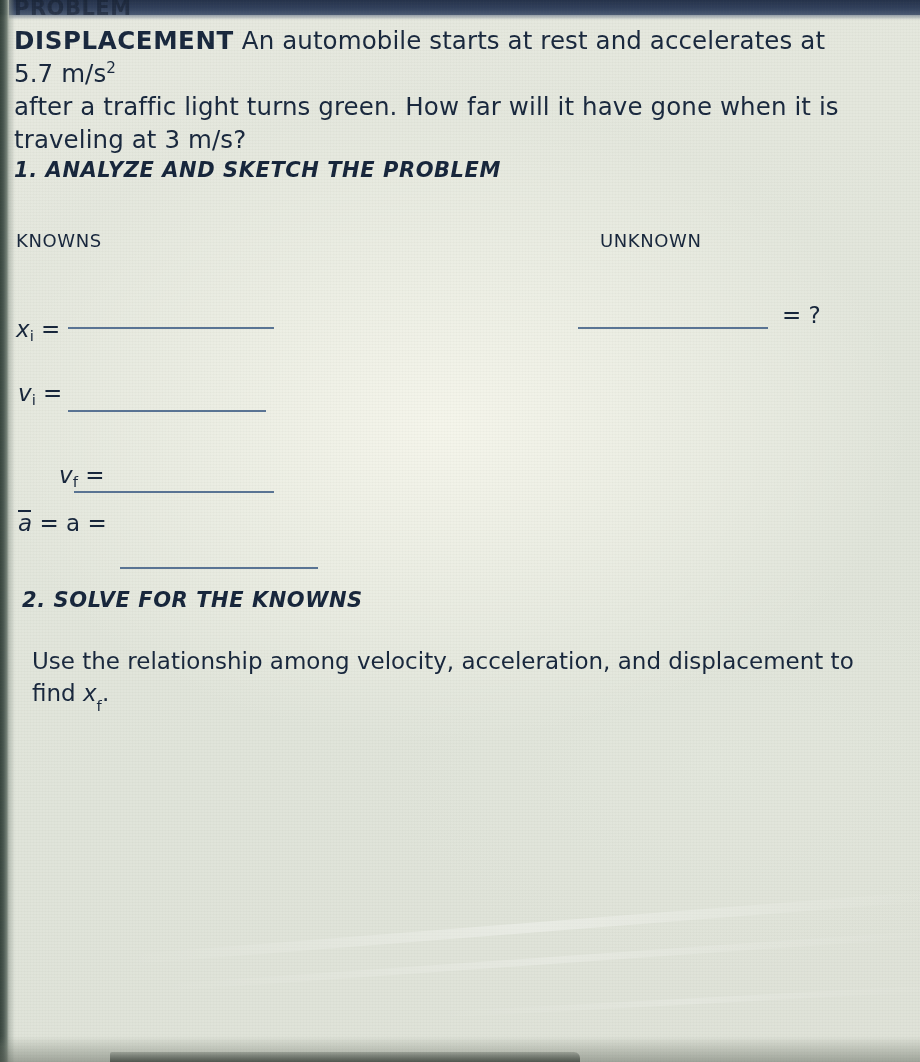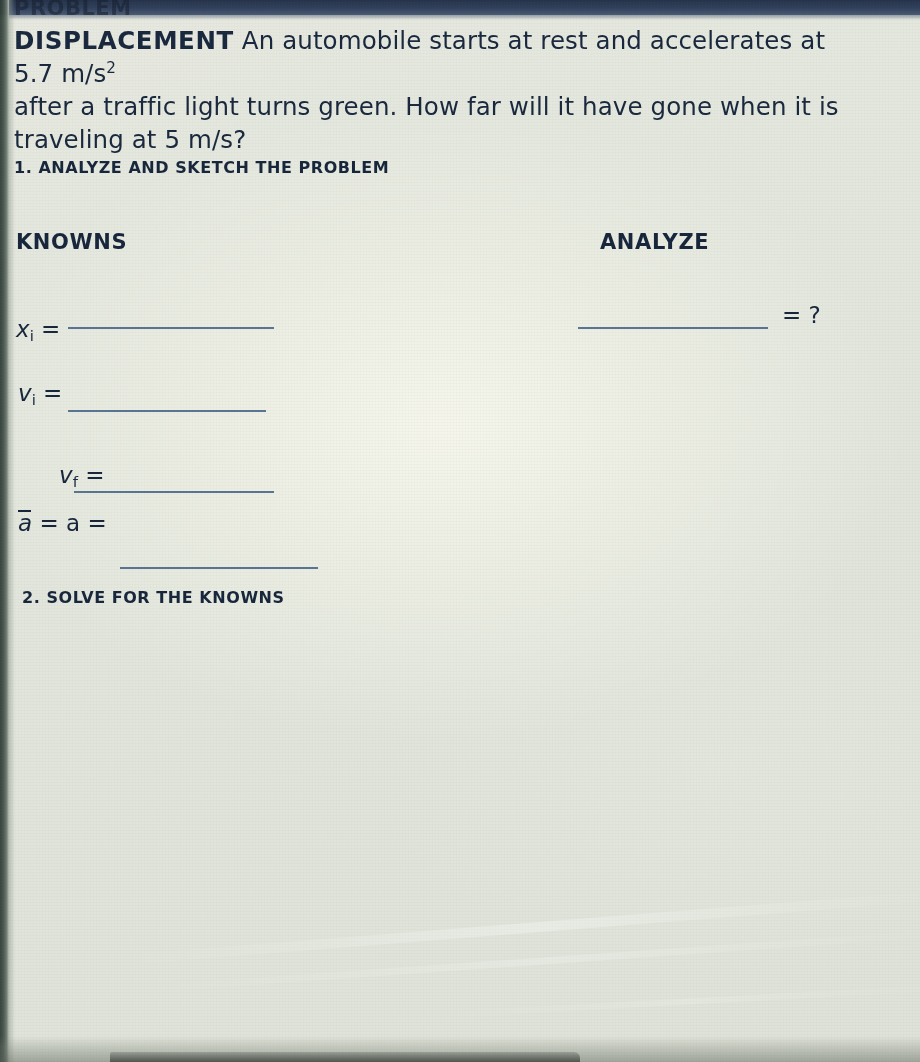--- a/index.html
+++ b/index.html
@@ -119,32 +119,33 @@
     letter-spacing: 0.1px;
   }
   #stmt b {
     font-weight: bold;
     letter-spacing: 0.6px;
   }
   sup.exp { font-size: 0.62em; vertical-align: super; line-height: 0; }
 
   .step-head {
     position: absolute;
-    font-size: 16px;
+    font-size: 21px;
     font-weight: bold;
     letter-spacing: 0.55px;
     color: #16253b;
+    font-style: italic;
   }
   #step1 { left: 14px; top: 158px; }
   #step2 { left: 22px; top: 588px; }
 
   .col-head {
     position: absolute;
-    font-size: 21px;
-    font-weight: bold;
+    font-size: 18px;
+    font-weight: normal;
     letter-spacing: 0.6px;
     color: #16253b;
   }
   #knowns-head { left: 16px; top: 230px; }
   #unknown-head { left: 600px; top: 230px; }
 
   .varline { position: absolute; font-size: 23px; color: #16253b; }
   .varline i { font-style: italic; }
   .varline sub { font-size: 0.65em; vertical-align: baseline; position: relative; top: 4px; }
 
@@ -189,30 +190,30 @@
   <div id="problem-ghost">PROBLEM</div>
 
   <div id="left-edge"></div>
   <div id="left-edge-2"></div>
 
   <div id="content">
 
     <div id="stmt">
       <b>DISPLACEMENT</b><span> An automobile starts at rest and accelerates at 5.7 m/s</span><sup class="exp">2</sup><br>
       <span>after a traffic light turns green. How far will it have gone when it is</span><br>
-      <span>traveling at 5 m/s?</span>
+      <span>traveling at 3 m/s?</span>
     </div>
 
     <div class="step-head" id="step1">
       <span>1.</span>
       <span>ANALYZE AND SKETCH THE PROBLEM</span>
     </div>
 
     <div class="col-head" id="knowns-head">KNOWNS</div>
-    <div class="col-head" id="unknown-head">ANALYZE</div>
+    <div class="col-head" id="unknown-head">UNKNOWN</div>
 
     <div class="varline" style="left:16px; top:300px;margin-top:16px;">
       <i>x</i><sub>i</sub>
       <span>=</span>
     </div>
     <div class="blank" style="left:68px; top:327px; width:206px;"></div>
 
     <div class="varline" style="left:18px; top:380px;">
       <i>v</i><sub>i</sub>
       <span>=</span>
@@ -232,20 +233,24 @@
     <div class="blank" style="left:120px; top:567px; width:198px;"></div>
 
     <div class="blank" style="left:578px; top:327px; width:190px;"></div>
     <div class="varline" style="left:782px; top:302px;">= ?</div>
 
     <div class="step-head" id="step2">
       <span>2.</span>
       <span>SOLVE FOR THE KNOWNS</span>
     </div>
 
+    <div id="solve-text">
+      <span>Use the relationship among velocity, acceleration, and displacement to</span><br>
+      <span>find </span><i>x</i><sub>f</sub><span>.</span>
+    </div>
 
   </div>
 
   <div id="texture"></div>
   <div class="glare" id="glare1"></div>
   <div class="glare" id="glare2"></div>
   <div class="glare" id="glare3"></div>
   <div id="bottom-shadow"></div>
   <div id="bottom-dark"></div>
 

